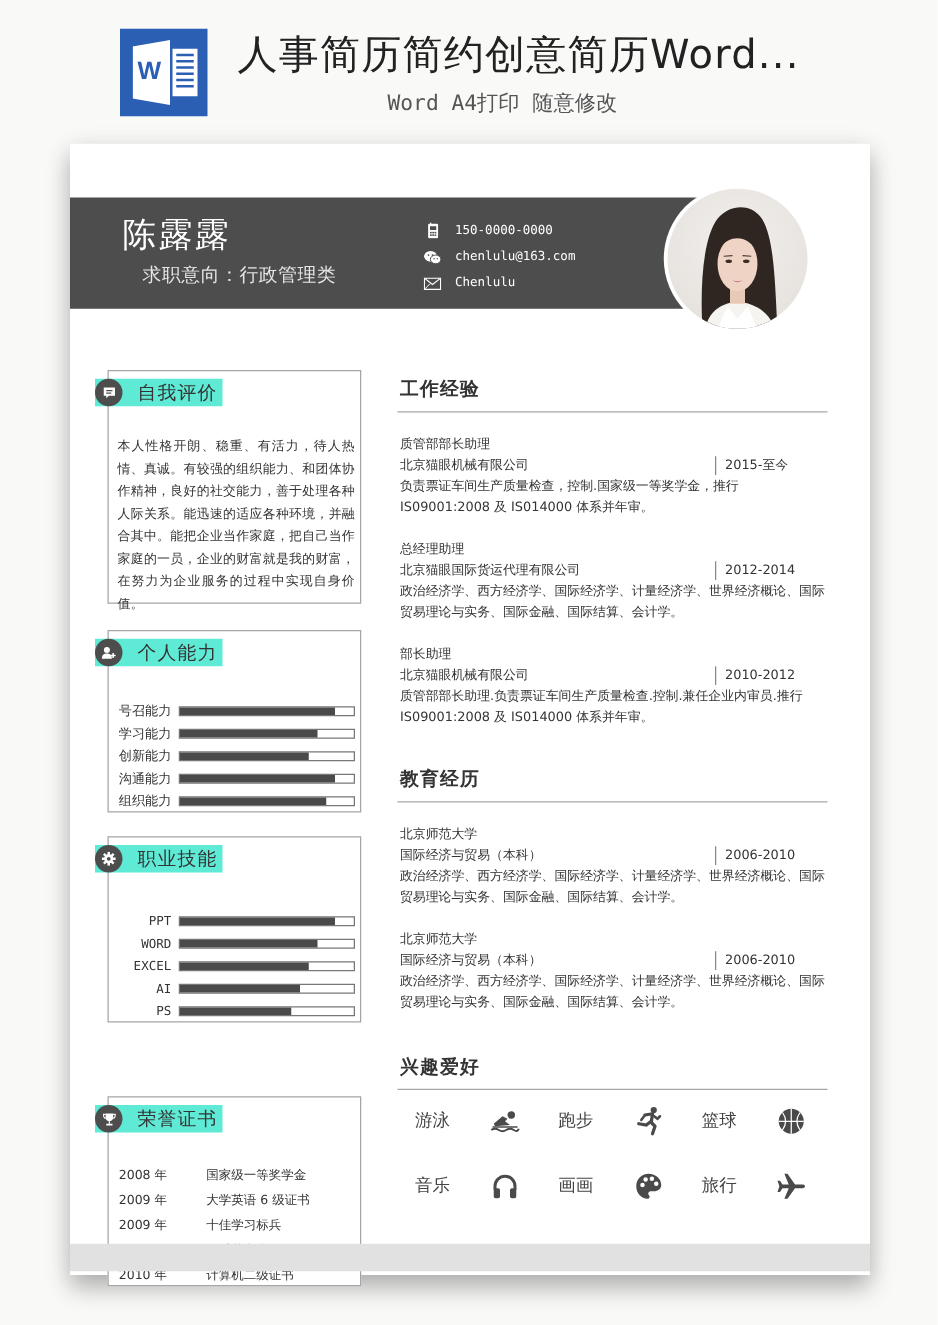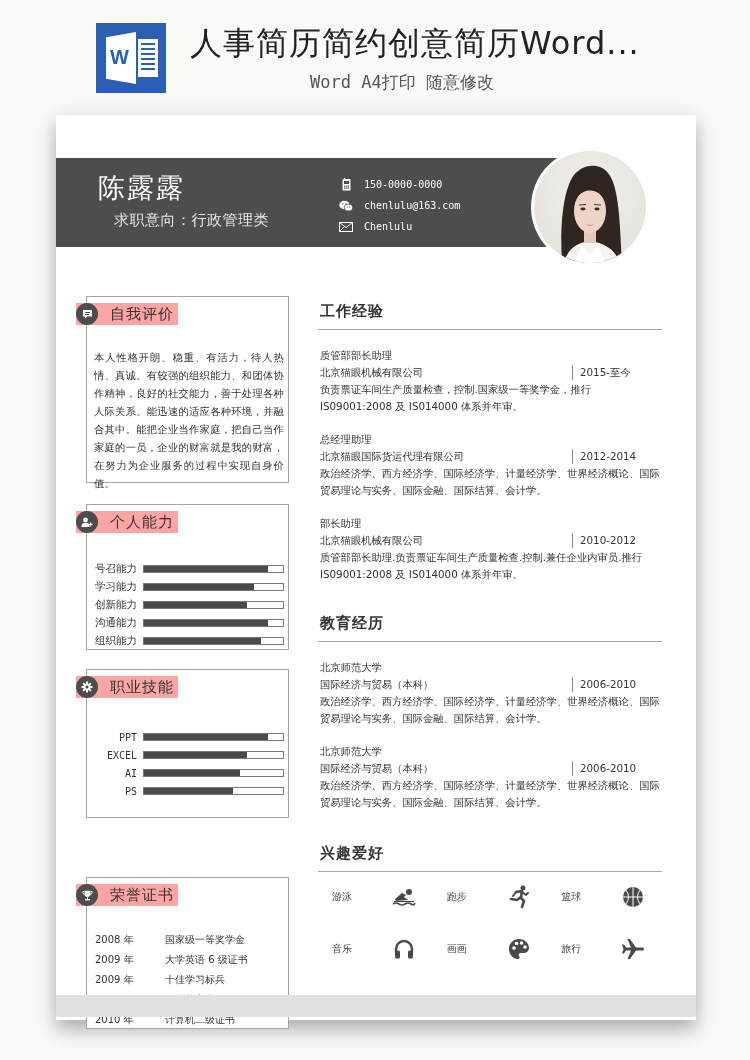--- a/index.html
+++ b/index.html
@@ -72,21 +72,21 @@
     background: radial-gradient(circle at 50% 40%, #f2efec 0%, #e7e4e0 70%);
     position: relative;
   }
 
   
   .lbox {
     position: absolute; left: 30px; width: 203px; border: 1px solid #a5a5a5; background: #fff;
   }
   .lbox .cap {
     position: absolute; left: -11px; top: 6px; display: flex; align-items: center;
-    background: #fca5a5; padding-right: 4px;
+    background: #5eead4; padding-right: 4px;
   }
   .lbox .cap .circ {
     width: 22px; height: 22px; border-radius: 50%; background: #4d4d4d;
     display: flex; align-items: center; justify-content: center;
   }
   .lbox .cap .ttl { font-size: 15px; color: #333; margin-left: 12px; letter-spacing: 1px; }
   .self-text {
     position: absolute; left: 7px; top: 51px; width: 190px; font-size: 10.3px; line-height: 18px;
     color: #333; text-align: justify; letter-spacing: 0.2px;
   }
@@ -110,21 +110,21 @@
   }
   .entry { position: relative; font-size: 10.3px; color: #333; line-height: 17px; margin-left: 2px; }
   .entry .row2 { position: relative; }
   .entry .date {
     position: absolute; left: 252px; top: 0; padding-left: 7px; border-left: 1px solid #888; line-height: 15px;
     margin-top: 1px;
   }
   .entry .desc { width: 342px; text-align: left; }
   .hobbies { position: absolute; left: 0; top: 42px; width: 344px; }
   .hobby-grid { display: grid; grid-template-columns: repeat(6, 1fr); row-gap: 30px; }
-  .hobby-grid .hl { font-size: 10px; color: #444; text-align: left; padding-left: 14px; height: 22px; display: flex; align-items: center; }
+  .hobby-grid .hl { font-size: 14px; color: #444; text-align: left; padding-left: 14px; height: 22px; display: flex; align-items: center; }
   .hobby-grid .hi { height: 22px; display: flex; align-items: center; justify-content: center; }
 </style>
 </head>
 <body>
 
 <div class="banner">
   <div class="word-logo">
     <div class="page">
         <span>W</span>
       </div>
@@ -286,20 +286,26 @@
       <span class="ttl">职业技能</span>
     </div>
     <div class="bars" style="top:58px;">
       <div class="bar-row">
           <span class="lbl r">PPT</span>
           <span class="track">
             <span class="fill" style="width:89%"></span>
           </span>
         </div>
       <div class="bar-row">
+          <span class="lbl r">WORD</span>
+          <span class="track">
+            <span class="fill" style="width:79%"></span>
+          </span>
+        </div>
+      <div class="bar-row">
           <span class="lbl r">EXCEL</span>
           <span class="track">
             <span class="fill" style="width:74%"></span>
           </span>
         </div>
       <div class="bar-row">
           <span class="lbl r">AI</span>
           <span class="track">
             <span class="fill" style="width:69%"></span>
           </span>

